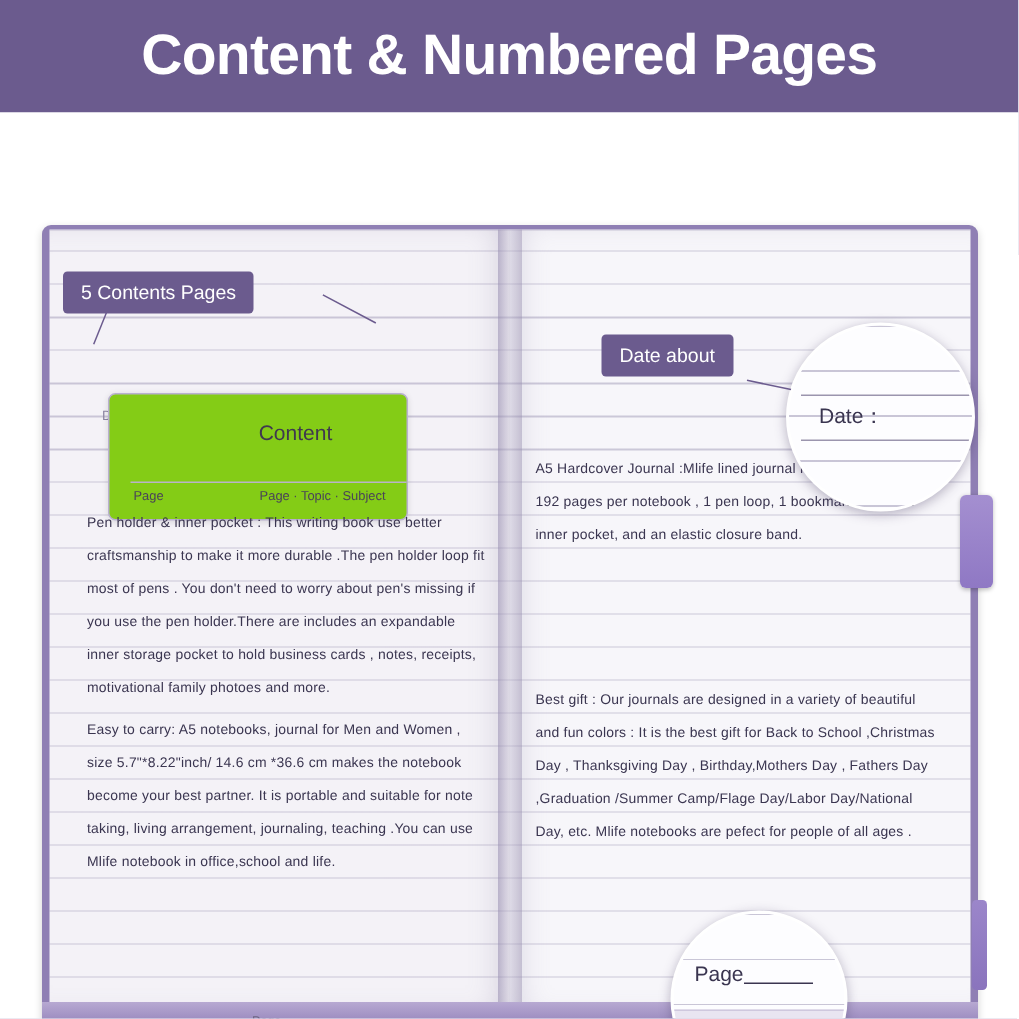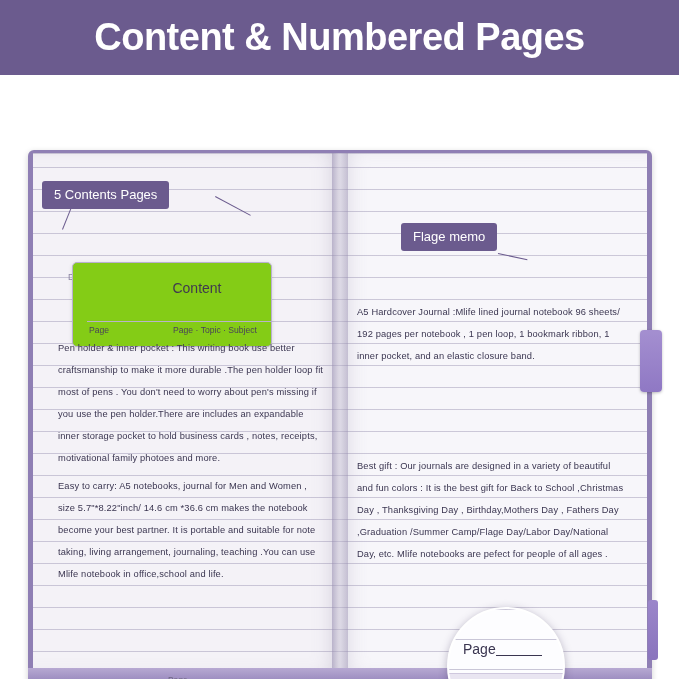--- a/index.html
+++ b/index.html
@@ -330,29 +330,37 @@
     <div class="para" style="left:58px; top:262px;">Pen holder &amp; inner pocket : This writing book use better craftsmanship to make it more durable .The pen holder loop fit most of pens .  You don't need to worry about pen's missing if you use the pen holder.There are includes an expandable inner storage pocket to hold business cards , notes, receipts, motivational family photoes and more.</div>
     <div class="para" style="left:58px; top:400px;">Easy to carry: A5 notebooks, journal for Men and Women , size 5.7"*8.22"inch/ 14.6 cm *36.6 cm makes the notebook become your best partner. It is portable and suitable for note taking, living arrangement, journaling, teaching .You can use Mlife notebook in office,school and life.</div>
 
     <div class="para right" style="left:357px; top:226px;">A5 Hardcover Journal :Mlife lined journal notebook 96 sheets/ 192 pages per notebook , 1 pen loop, 1 bookmark ribbon, 1 inner pocket, and an elastic closure band.</div>
     <div class="para right" style="left:357px; top:380px;">Best gift : Our journals are designed in a variety of beautiful and fun colors : It is the best gift for Back to School ,Christmas Day , Thanksgiving Day , Birthday,Mothers Day , Fathers Day ,Graduation /Summer Camp/Flage Day/Labor Day/National Day, etc. Mlife notebooks are pefect for people of all ages .</div>
 
     <div class="page-footer">
       <span>Page</span><span class="ul"></span>
     </div>
 
+    <div class="mag" id="mag-date">
+      <div class="mag-inner">
+        <div class="mag-rules"></div>
+        <div class="zline"></div>
+        <div class="zline2"></div>
+        <div class="zoom-label">Date：</div>
+      </div>
+    </div>
     <div class="conn" style="left:498px; top:178px; width:30px; transform: rotate(12deg);"></div>
 
     <div class="mag" id="mag-page">
       <div class="mag-inner">
         <div class="mag-rules"></div>
         <div class="edge-band"></div>
 
         <div class="zoom-label"><span>Page</span><span class="ul2"></span></div>
       </div>
     </div>
 
     <div class="label-tail" id="tail-contents"></div>
     <div class="label" id="label-contents">5 Contents Pages</div>
-    <div class="label" id="label-date">Flage memo</div>
+    <div class="label" id="label-date">Date about</div>
 
   </div>
 </div>
 
 </body></html>

